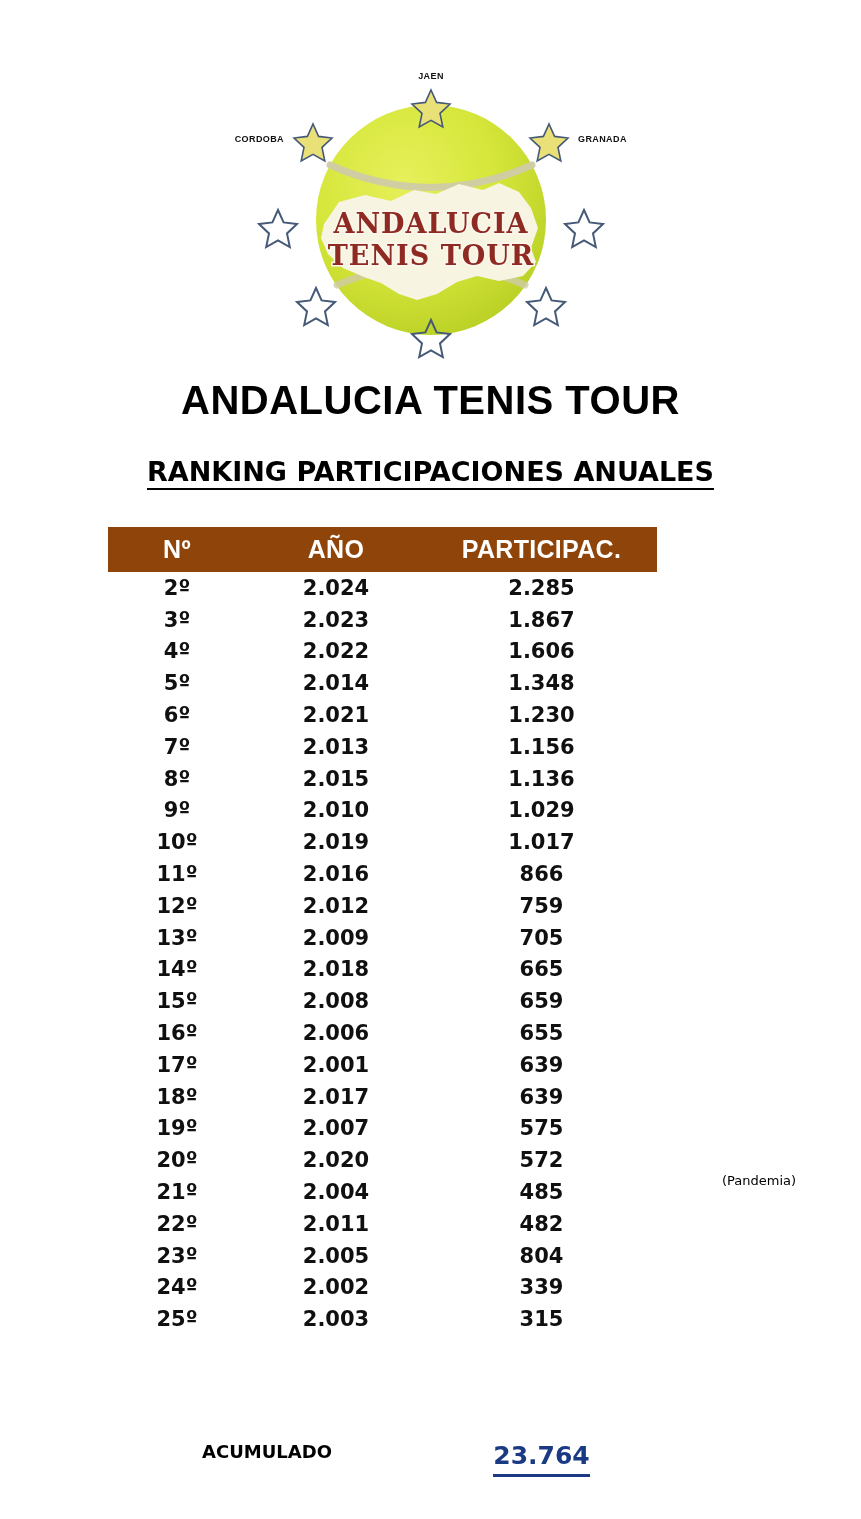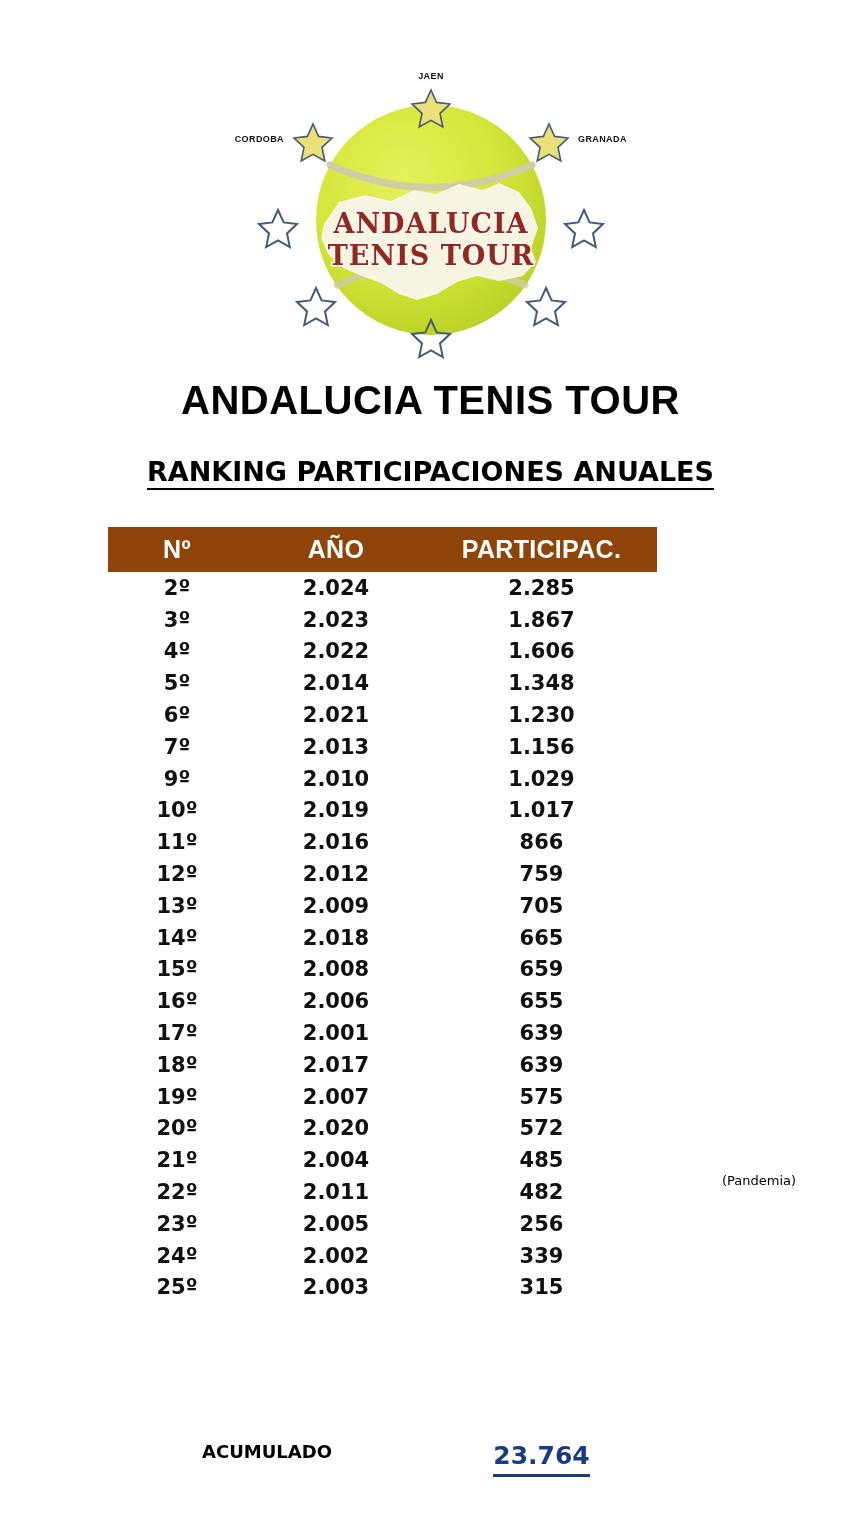--- a/index.html
+++ b/index.html
@@ -241,20 +241,25 @@
         <td class="col-pos">6º</td>
         <td class="col-year">2.021</td>
         <td class="col-part">1.230</td>
       </tr>
       <tr>
         <td class="col-pos">7º</td>
         <td class="col-year">2.013</td>
         <td class="col-part">1.156</td>
       </tr>
       <tr>
+        <td class="col-pos">8º</td>
+        <td class="col-year">2.015</td>
+        <td class="col-part">1.136</td>
+      </tr>
+      <tr>
         <td class="col-pos">9º</td>
         <td class="col-year">2.010</td>
         <td class="col-part">1.029</td>
       </tr>
       <tr>
         <td class="col-pos">10º</td>
         <td class="col-year">2.019</td>
         <td class="col-part">1.017</td>
       </tr>
       <tr>
@@ -313,21 +318,21 @@
         <td class="col-part">485</td>
       </tr>
       <tr>
         <td class="col-pos">22º</td>
         <td class="col-year">2.011</td>
         <td class="col-part">482</td>
       </tr>
       <tr>
         <td class="col-pos">23º</td>
         <td class="col-year">2.005</td>
-        <td class="col-part">256</td>
+        <td class="col-part">804</td>
       </tr>
       <tr>
         <td class="col-pos">24º</td>
         <td class="col-year">2.002</td>
         <td class="col-part">339</td>
       </tr>
       <tr>
         <td class="col-pos">25º</td>
         <td class="col-year">2.003</td>
         <td class="col-part">315</td>

